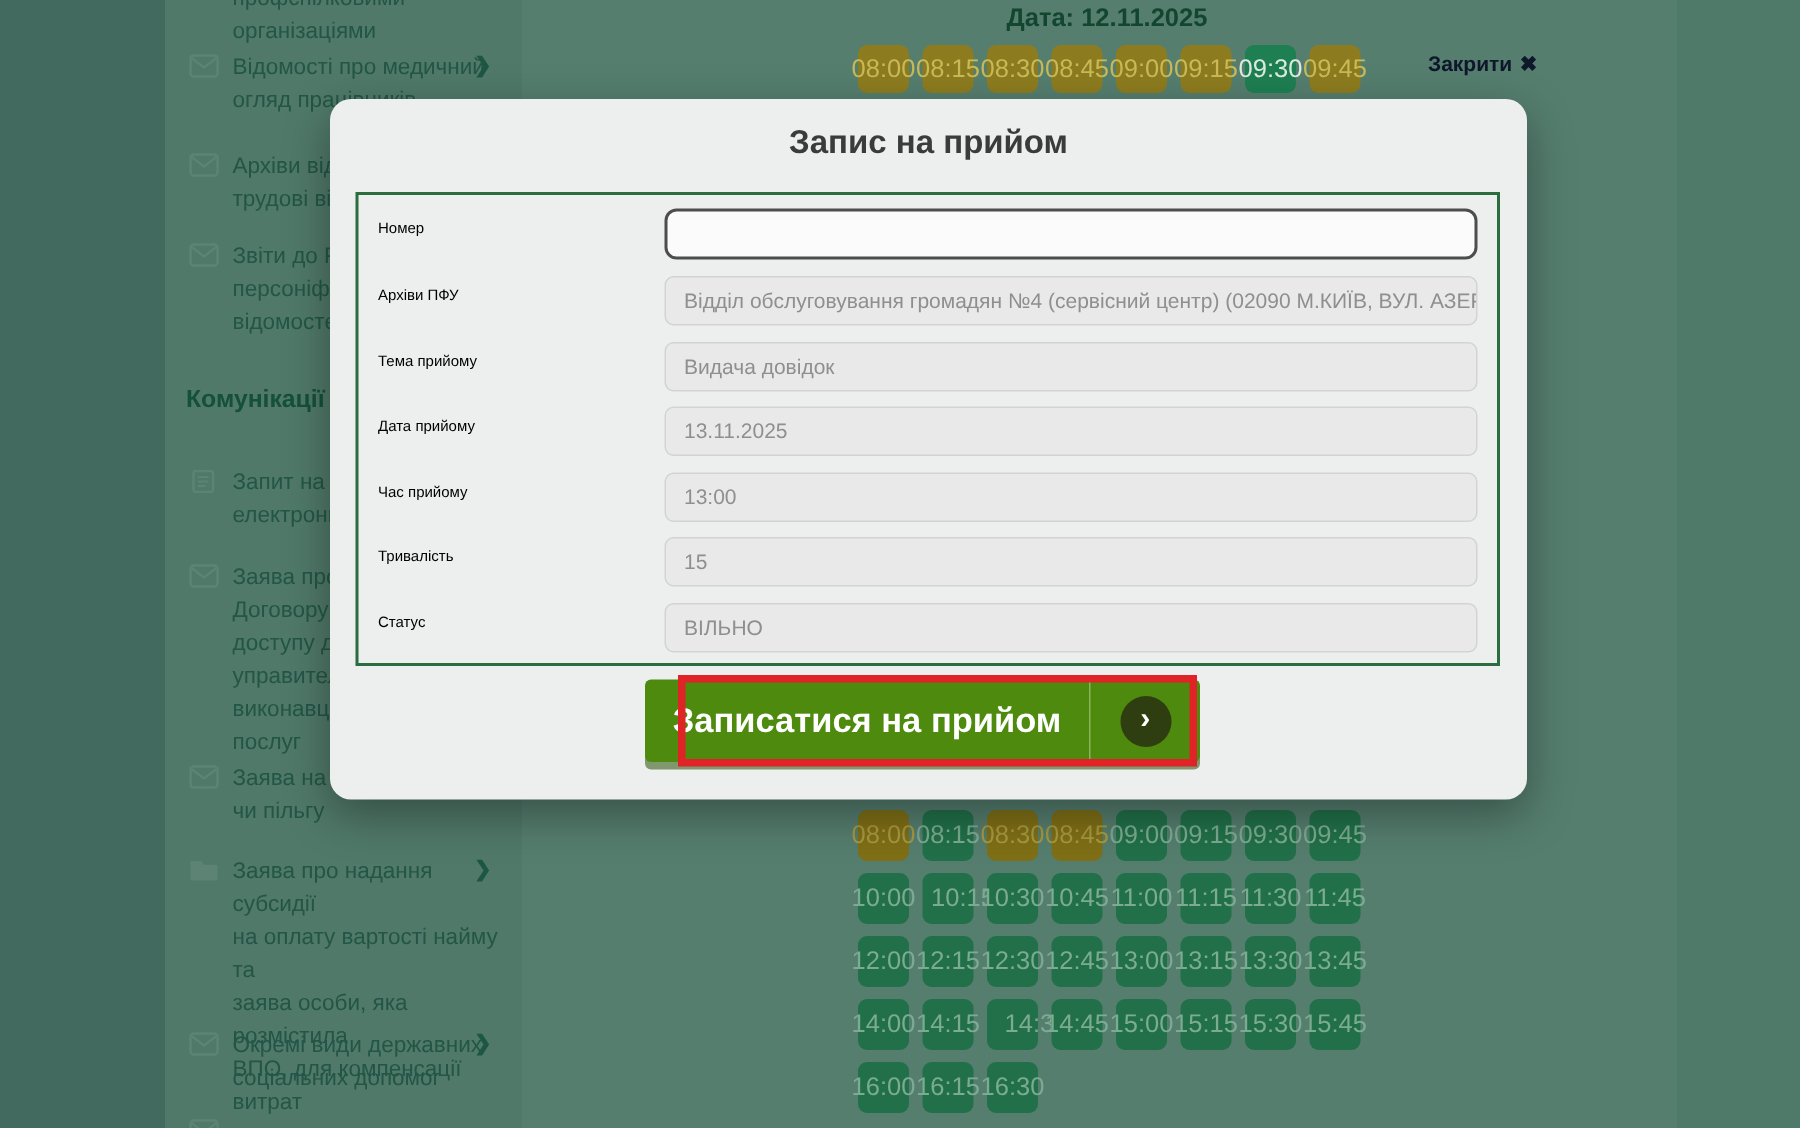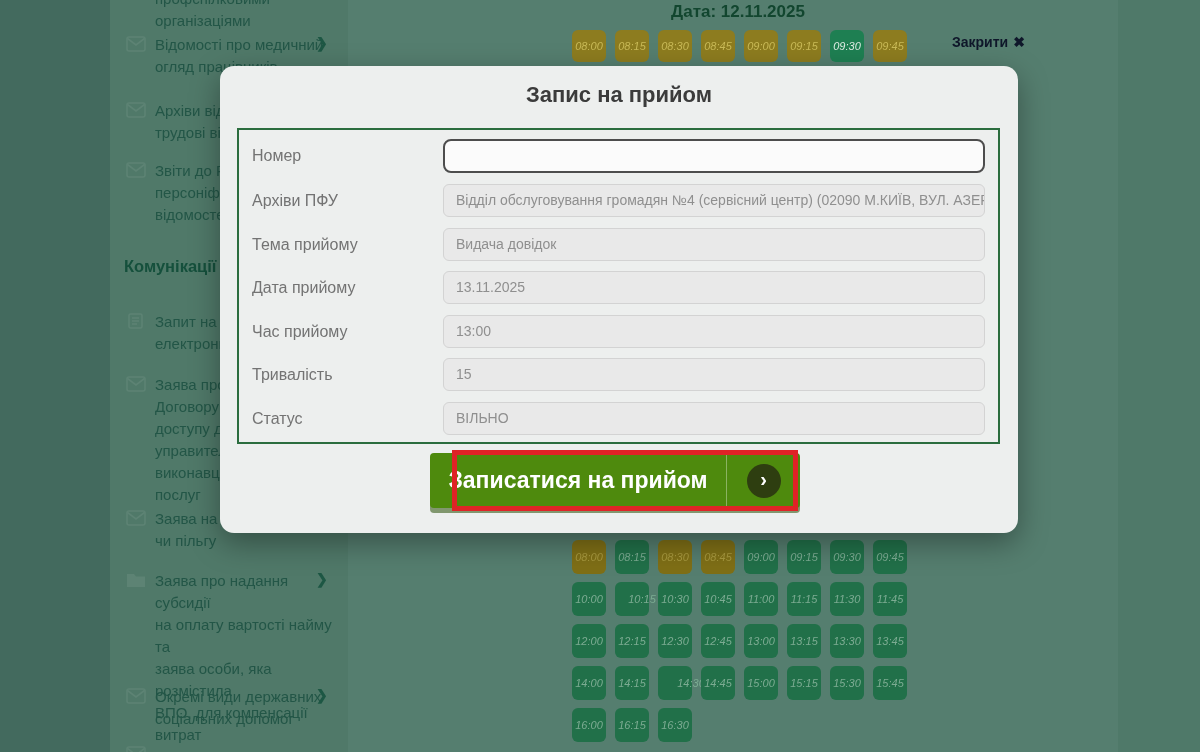--- a/index.html
+++ b/index.html
@@ -23,21 +23,21 @@
   
   #close-link {
     position:absolute; left:952px; top:34px;
     color:#0f172a; font-size:14px; font-weight:bold; cursor:pointer;
     display:flex; align-items:center; gap:5px;
   }
   
   .slot {
     position:absolute; width:34px; border-radius:6px;
     display:flex; align-items:center; justify-content:center;
-    font-size:11px; cursor:pointer;font-style:italic;
+    font-size:17px; cursor:pointer;
   }
   .slot.top    { height:32px; }
   .slot.bottom { height:34px; }
   .slot.top.busy    { background:#8d7c1f; color:#c9ba57; }
   .slot.top.free    { background:#1e7f52; color:#dcebe2; }
   .slot.bottom.busy { background:#7f6f16; color:#a8993f; }
   .slot.bottom.free { background:#217049; color:#7cab92; }
 
   
   .sb-item { position:absolute; left:110px; width:238px; cursor:pointer; }
@@ -65,21 +65,21 @@
     margin-top:16px; text-align:center;
     font-size:22px; font-weight:bold; color:#3b3b3b;
   }
   #form-border {
     position:absolute; left:17px; top:62px; width:763px; height:316px;
     border:2px solid #2b6d3e;
   }
   .form-row { position:absolute; left:0; width:798px; }
   .field-label {
     position:absolute; left:32px; top:8px;
-    font-size:16px; color:#737373;
+    font-size:10px; color:#000000;
   }
   .field-input {
     position:absolute; left:223px; top:0; width:542px; height:33px;
     background:#e9e9e9; border:1px solid #d3d3d3; border-radius:6px;
     color:#8f8f8f; font-size:14px; line-height:31px; padding:0 12px;
     white-space:nowrap; overflow:hidden;
   }
   .field-input.active {
     background:#fbfbfb; border:2px solid #4d4d4d; border-radius:8px; height:34px;
   }

